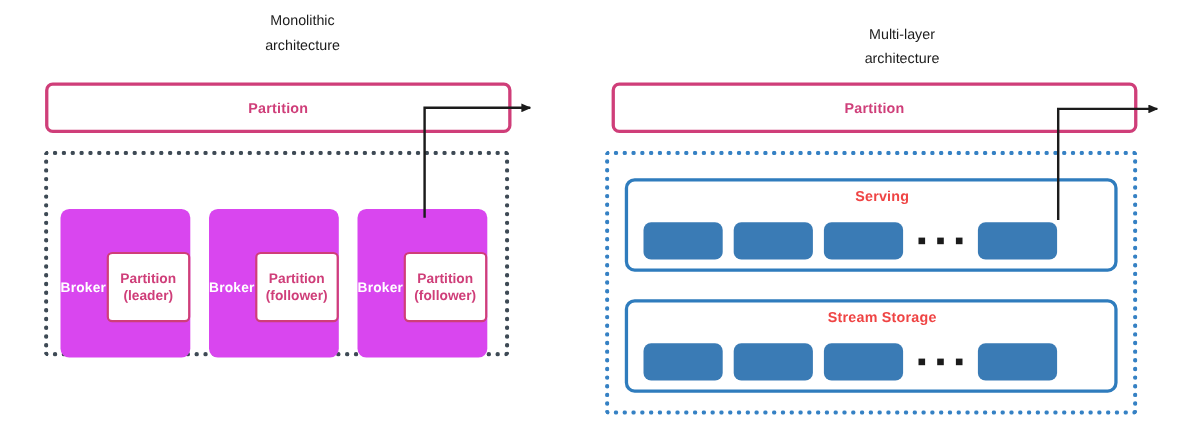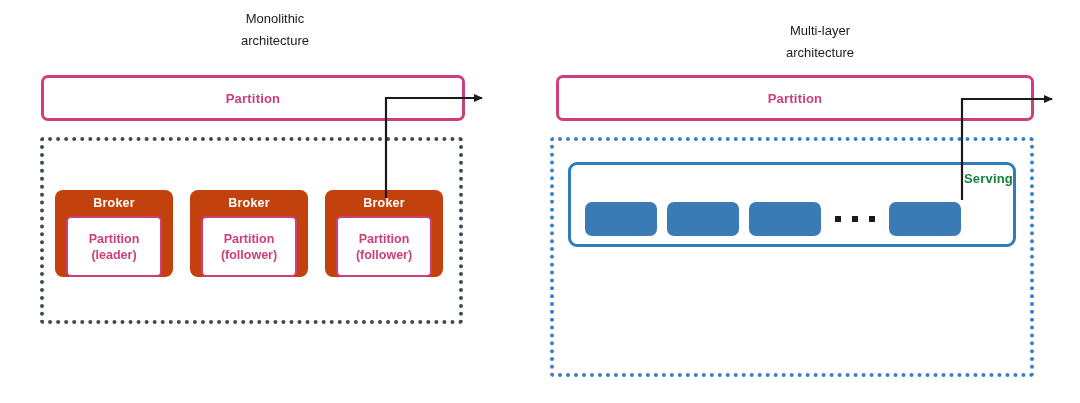--- a/index.html
+++ b/index.html
@@ -67,27 +67,27 @@
   }
   #cluster-multi {
     left: 550px; top: 137px; width: 484px; height: 240px;
     border-color: #3581c4;
   }
 
   
   .broker-box {
     position: absolute;
     box-sizing: border-box;
-    background: #c2410c;
+    background: #d946ef;
     border-radius: 8px;
     top: 190px;
     width: 118px;
-    height: 87px;
-    display: flex;
-    flex-direction: column;
+    height: 135px;
+    display: flex;
+    flex-direction: row;
     align-items: center;
   }
   .broker-title {
     margin-top: 6px;
     font-size: 12.5px;
     font-weight: bold;
     color: #ffffff;
     letter-spacing: .2px;
   }
   .broker-partition {
@@ -126,24 +126,24 @@
     background: #ffffff;
   }
   #layer-serving { top: 162px; }
   #layer-storage { top: 272px; }
 
   .layer-title {
     position: absolute;
     top: 6px;
     left: 0;
     right: 0;
-    text-align: right;
+    text-align: center;
     font-size: 13px;
     font-weight: bold;
-    color: #15803d;
+    color: #ef4444;
     letter-spacing: .2px;
     padding-left: 20px;
   }
   .chip-row {
     position: absolute;
     left: 0;
     right: 0;
     top: 30px;
     height: 48px;
     display: flex;
@@ -239,20 +239,36 @@
       <div class="chip"></div>
       <div class="chip-ellipsis">
         <i></i>
         <i></i>
         <i></i>
       </div>
       <div class="chip"></div>
     </div>
   </div>
 
+  <div class="layer-box" id="layer-storage">
+    <div class="layer-title">Stream Storage</div>
+    <div class="chip-row">
+      <div class="chip"></div>
+      <div class="chip-gap"></div>
+      <div class="chip"></div>
+      <div class="chip-gap"></div>
+      <div class="chip"></div>
+      <div class="chip-ellipsis">
+        <i></i>
+        <i></i>
+        <i></i>
+      </div>
+      <div class="chip"></div>
+    </div>
+  </div>
 
   <svg class="arrow-svg" viewBox="0 0 1080 403">
     <defs>
       <marker id="arrowhead" markerWidth="9" markerHeight="8" refX="8" refY="4" orient="auto" markerUnits="userSpaceOnUse">
         <path d="M0,0 L9,4 L0,8 z" fill="#1b1b1b"></path>
       </marker>
     </defs>
 
     <path d="M386,198 L386,98 L482,98" fill="none" stroke="#1b1b1b" stroke-width="2.2" marker-end="url(#arrowhead)"></path>
 

